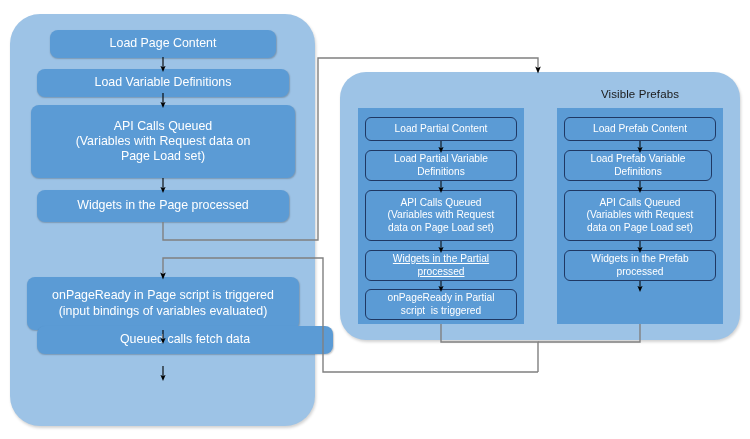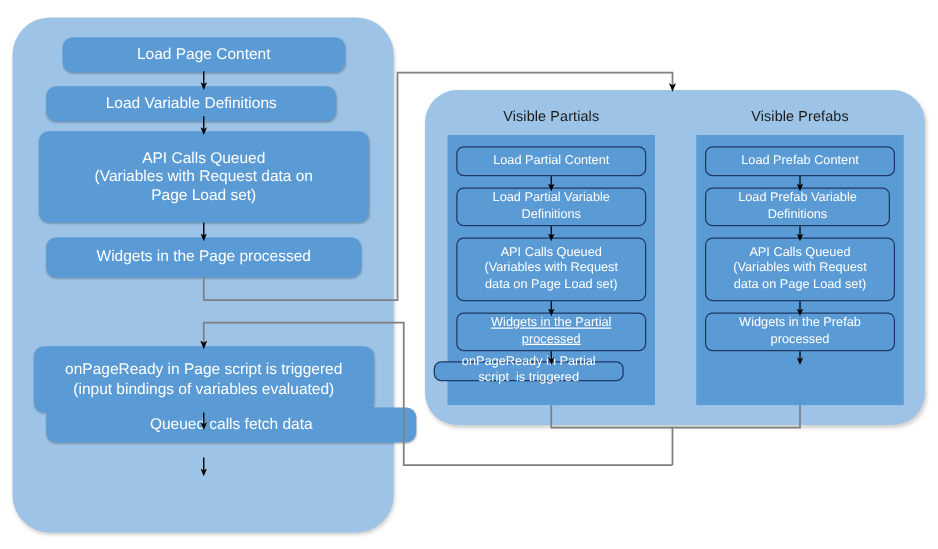--- a/index.html
+++ b/index.html
@@ -138,21 +138,21 @@
       <path d="M640,281 L640,289" marker-end="url(#arrow-sm)"></path>
     </g>
   </svg>
 
   <div class="panel page-panel"></div>
 
   <div class="box page-box" style="left:50px; top:30px; width:226px; height:27px;">
     <span>Load Page Content</span>
   </div>
 
-  <div class="box page-box" style="left:37px; top:69px; width:232px; height:27px;">
+  <div class="box page-box" style="left:37px; top:69px; width:252px; height:27px;">
     <span>Load Variable Definitions</span>
   </div>
 
   <div class="box page-box" style="left:31px; top:105px; width:264px; height:73px;">
     <span>API Calls Queued
 (Variables with Request data on
 Page Load set)</span>
   </div>
 
   <div class="box page-box" style="left:37px; top:190px; width:252px; height:32px;">
@@ -165,39 +165,38 @@
   </div>
 
   <div class="box page-box" style="left:37px; top:326px; width:296px; height:25px;">
     <span>Queued calls fetch data</span>
   </div>
 
 
   <div class="panel groups-panel"></div>
 
   <div class="group" style="left:358px; top:108px; width:166px; height:216px;"></div>
-  <div class="group-title" style="left:358px; top:88px; width:166px;">Visible Partials</div>
 
   <div class="box sub-box" style="left:365px; top:117px; width:152px; height:24px;">
     <span>Load Partial Content</span>
   </div>
   <div class="box sub-box" style="left:365px; top:150px; width:152px; height:31px;">
     <span>Load Partial Variable
 Definitions</span>
   </div>
   <div class="box sub-box" style="left:365px; top:190px; width:152px; height:51px;">
     <span>API Calls Queued
 (Variables with Request
 data on Page Load set)</span>
   </div>
   <div class="box sub-box" style="left:365px; top:250px; width:152px; height:31px;text-decoration:underline;">
     <span>Widgets in the Partial
 processed</span>
   </div>
-  <div class="box sub-box" style="left:347px; top:289px; width:152px; height:16px;">
+  <div class="box sub-box" style="left:365px; top:289px; width:152px; height:31px;">
     <span>onPageReady in Partial
 script  is triggered</span>
   </div>
 
   <div class="group" style="left:557px; top:108px; width:166px; height:216px;"></div>
   <div class="group-title" style="left:557px; top:88px; width:166px;">Visible Prefabs</div>
 
   <div class="box sub-box" style="left:564px; top:117px; width:152px; height:24px;">
     <span>Load Prefab Content</span>
   </div>

